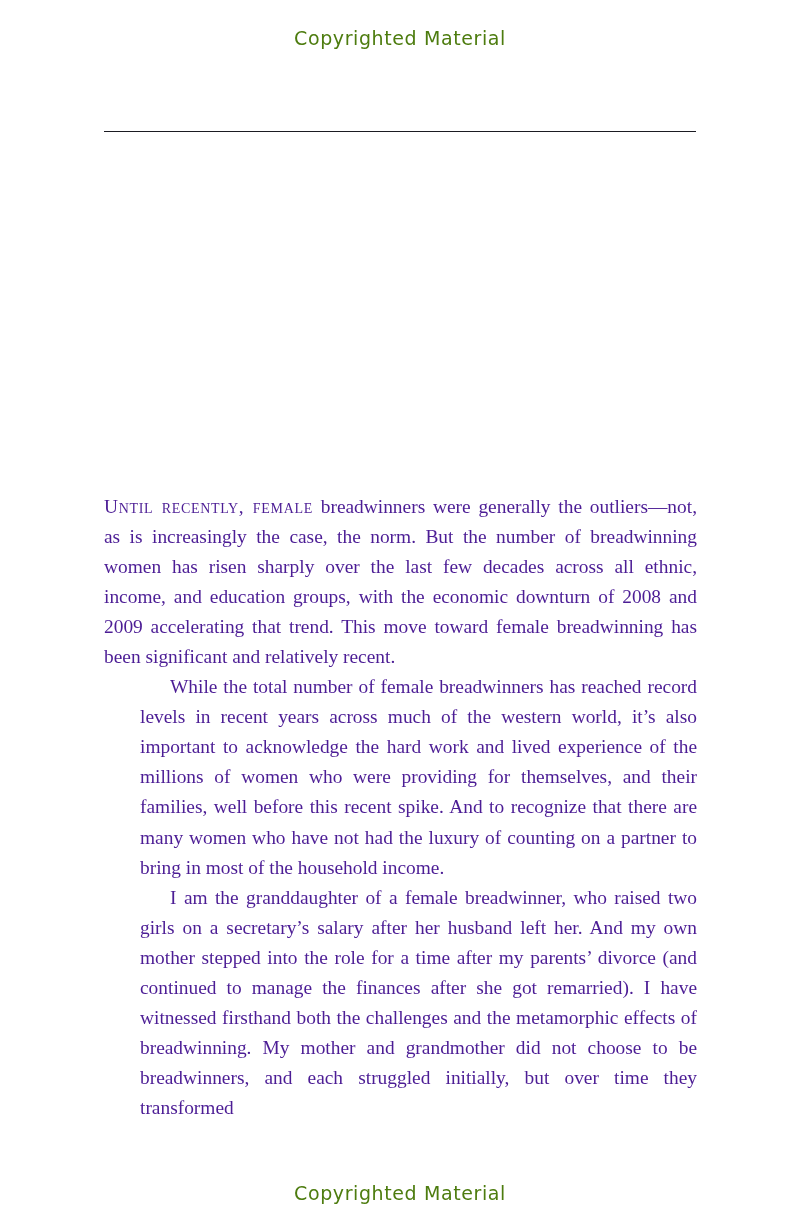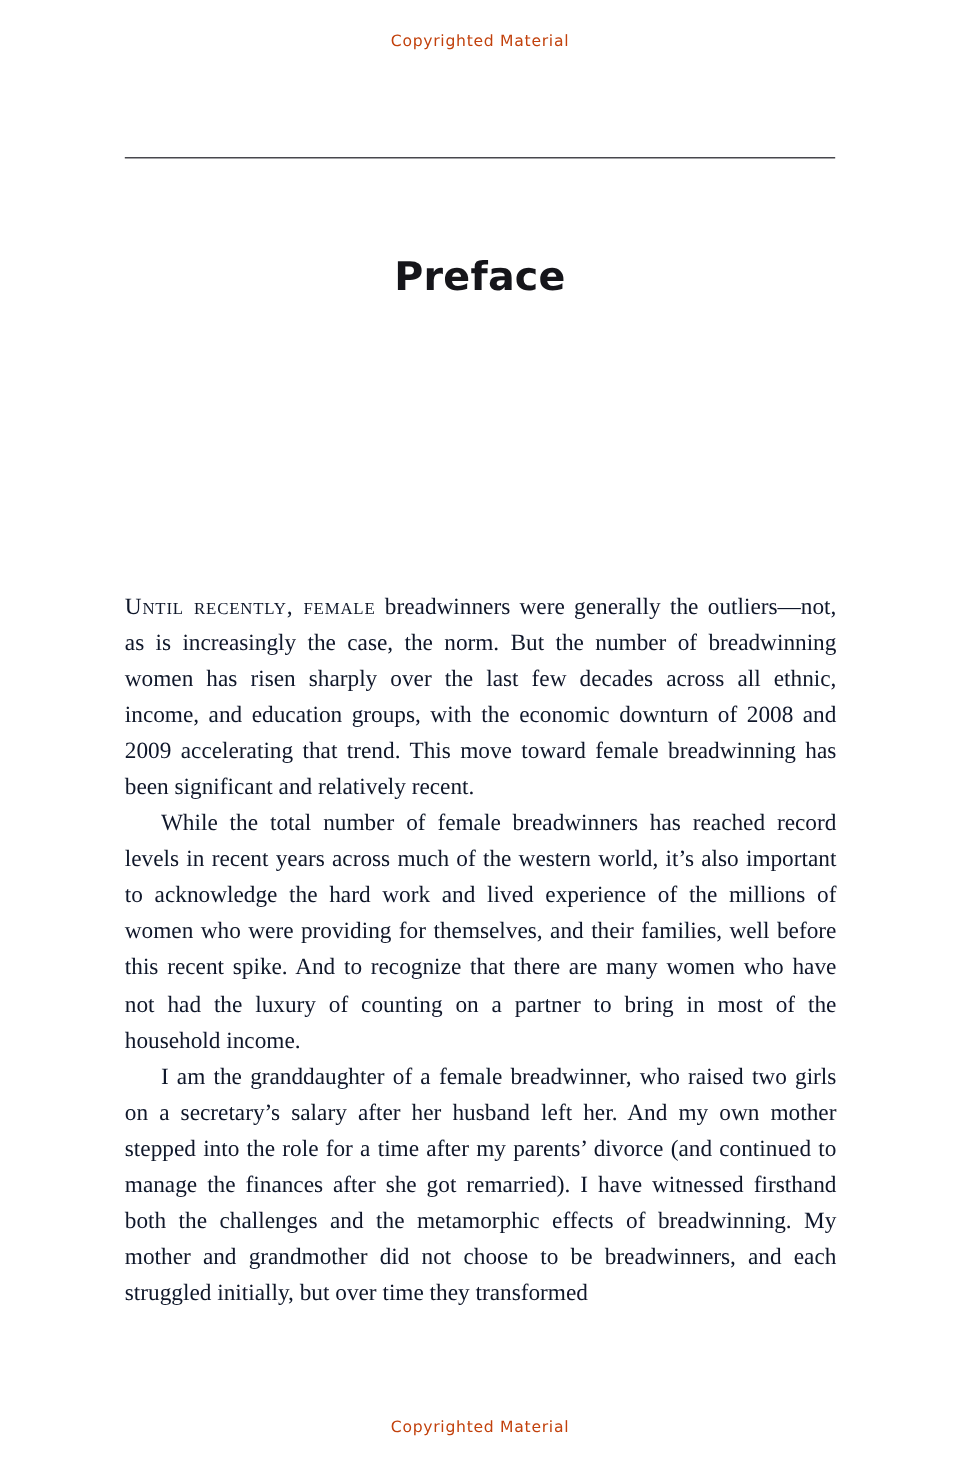--- a/index.html
+++ b/index.html
@@ -19,23 +19,23 @@
     -webkit-font-smoothing: antialiased;
   }
 
   
   .watermark {
     position: absolute;
     left: 0;
     width: 800px;
     text-align: center;
     font-family: "DejaVu Sans", "Liberation Sans", sans-serif;
-    font-size: 13px;
+    font-size: 19px;
     letter-spacing: 0.6px;
-    color: #c2410c;
+    color: #4d7c0f;
     user-select: none;
   }
   .watermark-top    { top: 27px; }
   .watermark-bottom { top: 1182px; }
 
   
   .chapter-rule {
     position: absolute;
     left: 104px;
     top: 131px;
@@ -61,29 +61,30 @@
   
   .body-text {
     position: absolute;
     left: 104px;
     top: 492px;
     width: 593px;
     font-size: 19.4px;
     line-height: 30.05px;
     text-align: justify;
     text-justify: inter-word;
-    color: #0f172a;
+    color: #4c1d95;
     hyphens: manual;
   }
 
   .body-text p {
     margin: 0;
   }
   .body-text p + p {
     text-indent: 1.55em;
+    margin-left: 36px;
   }
 
   .opening-smallcaps {
     font-variant: small-caps;
     letter-spacing: 0.035em;
   }
 
   .italic { }
 
   
@@ -91,21 +92,20 @@
 </style>
 </head>
 <body>
 
 <div class="page">
 
   <div class="watermark watermark-top">Copyrighted Material</div>
 
   <div class="chapter-rule"></div>
 
-  <h1 class="chapter-title">Preface</h1>
 
   <div class="body-text">
 
     <p><span class="opening-smallcaps">Until recently, female</span><span> breadwinners were generally the outliers—not, as is increasingly the case, the norm. But the number of breadwinning women has risen sharply over the last few decades across all ethnic, income, and education groups, with the economic downturn of 2008 and 2009 accelerating that trend. This move toward female breadwinning has been significant and relatively recent.</span></p>
 
     <p><span>While the total number of female breadwinners has reached record levels in recent years across much of the western world, it’s also important to acknowledge the hard work and lived experience of the millions of women who were providing for themselves, and their families, well before this recent spike. And to recognize that there are many women who have not had the luxury of counting on a partner to bring in most of the household income.</span></p>
 
     <p><span>I am the granddaughter of a female breadwinner, who raised two girls on a secretary’s salary after her husband left her. And my own mother stepped into the role for a time after my parents’ divorce (and continued to manage the finances after she got remarried). I have witnessed firsthand both the challenges and the metamorphic effects of breadwinning. My mother and grandmother did not </span><span class="italic">choose</span><span> to be breadwinners, and each struggled initially, but over time they transformed</span></p>
 
   </div>

